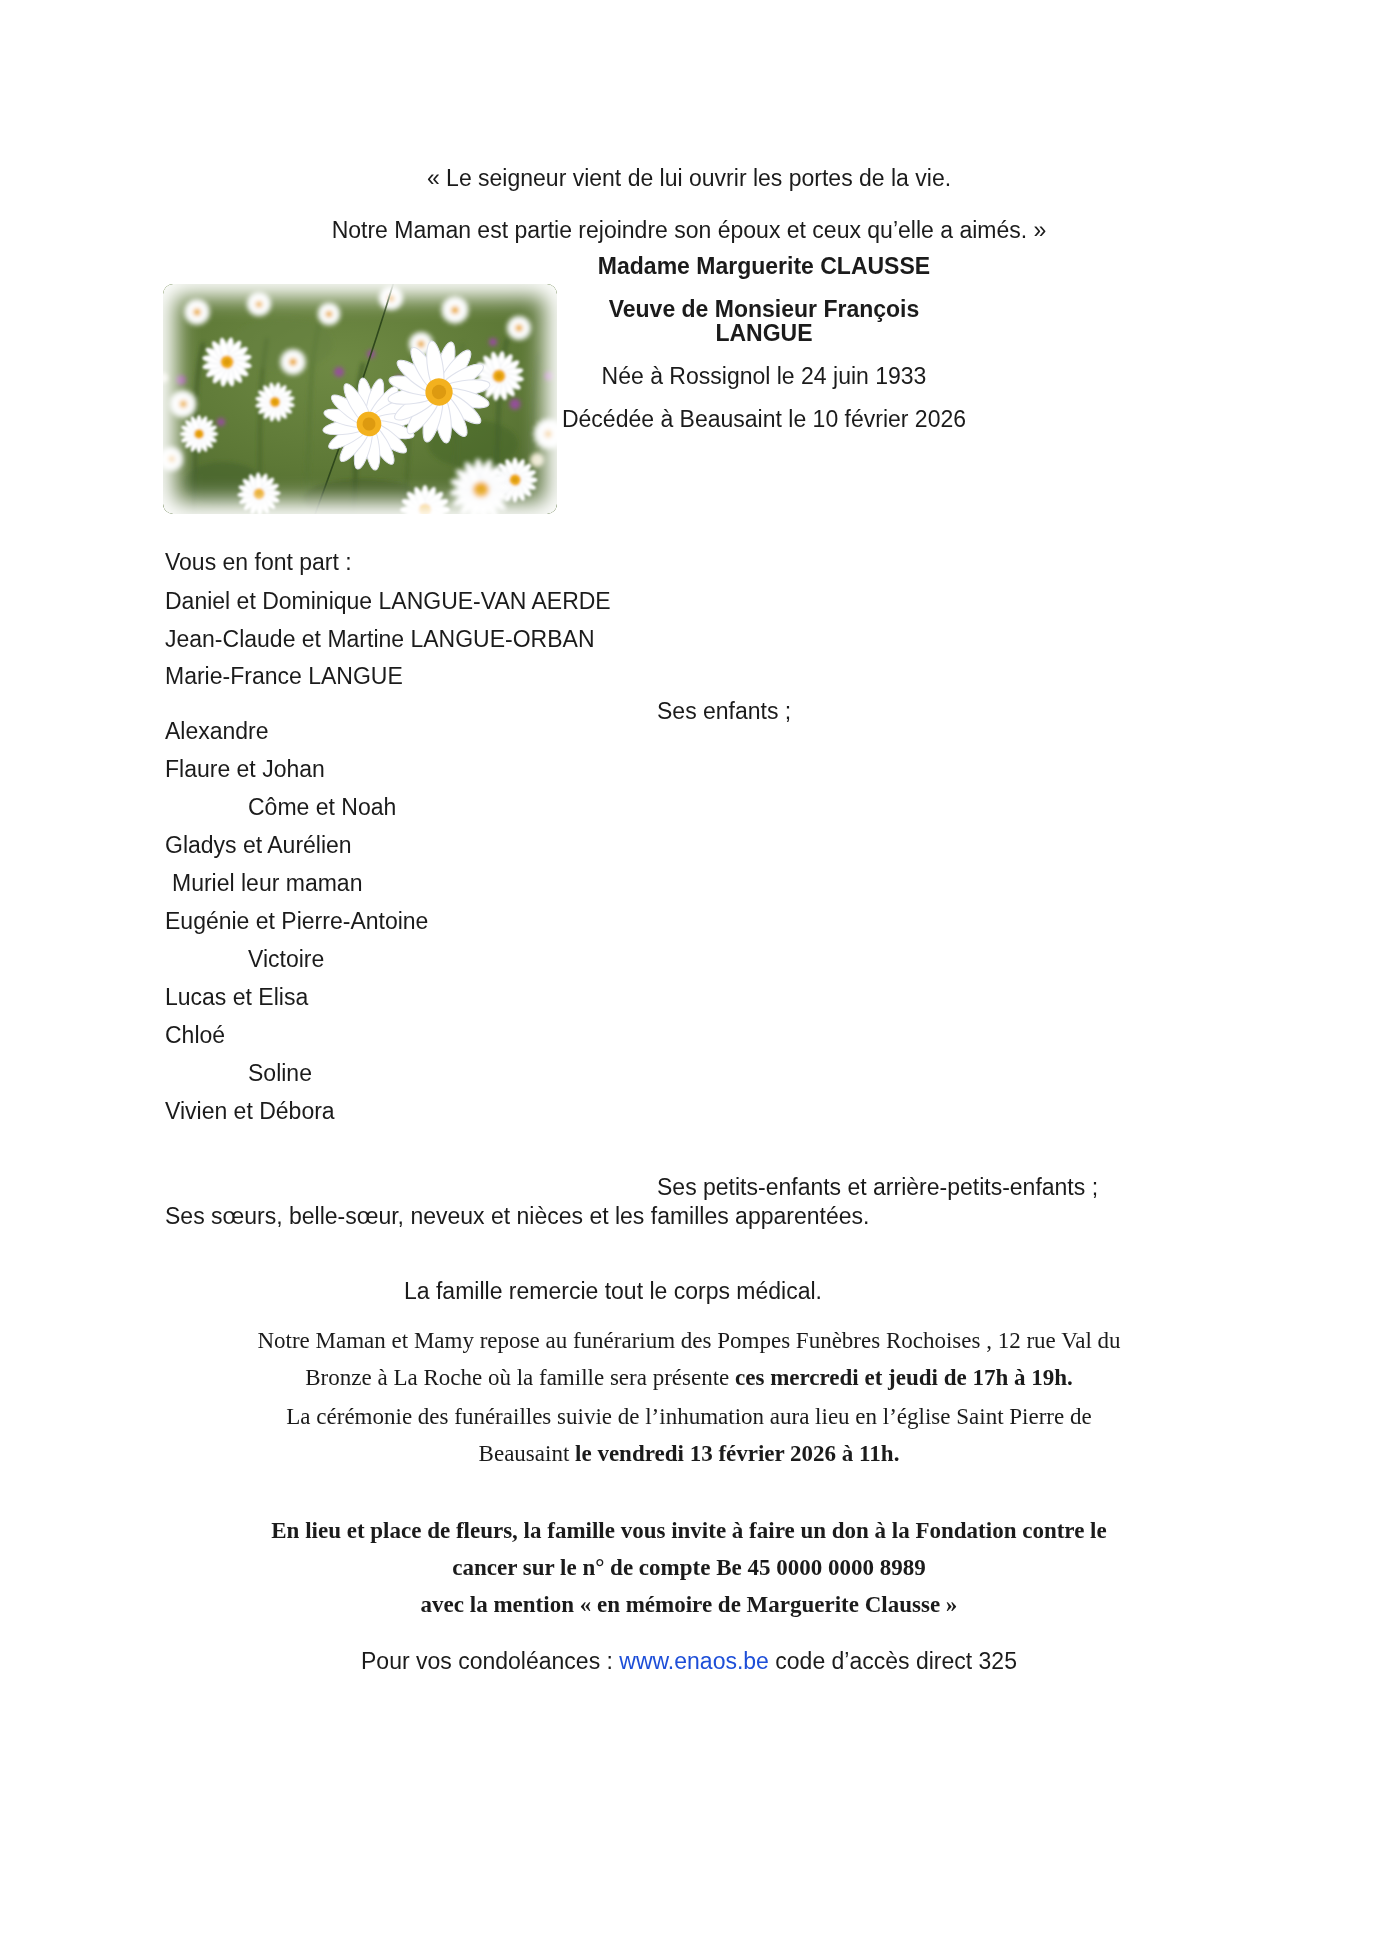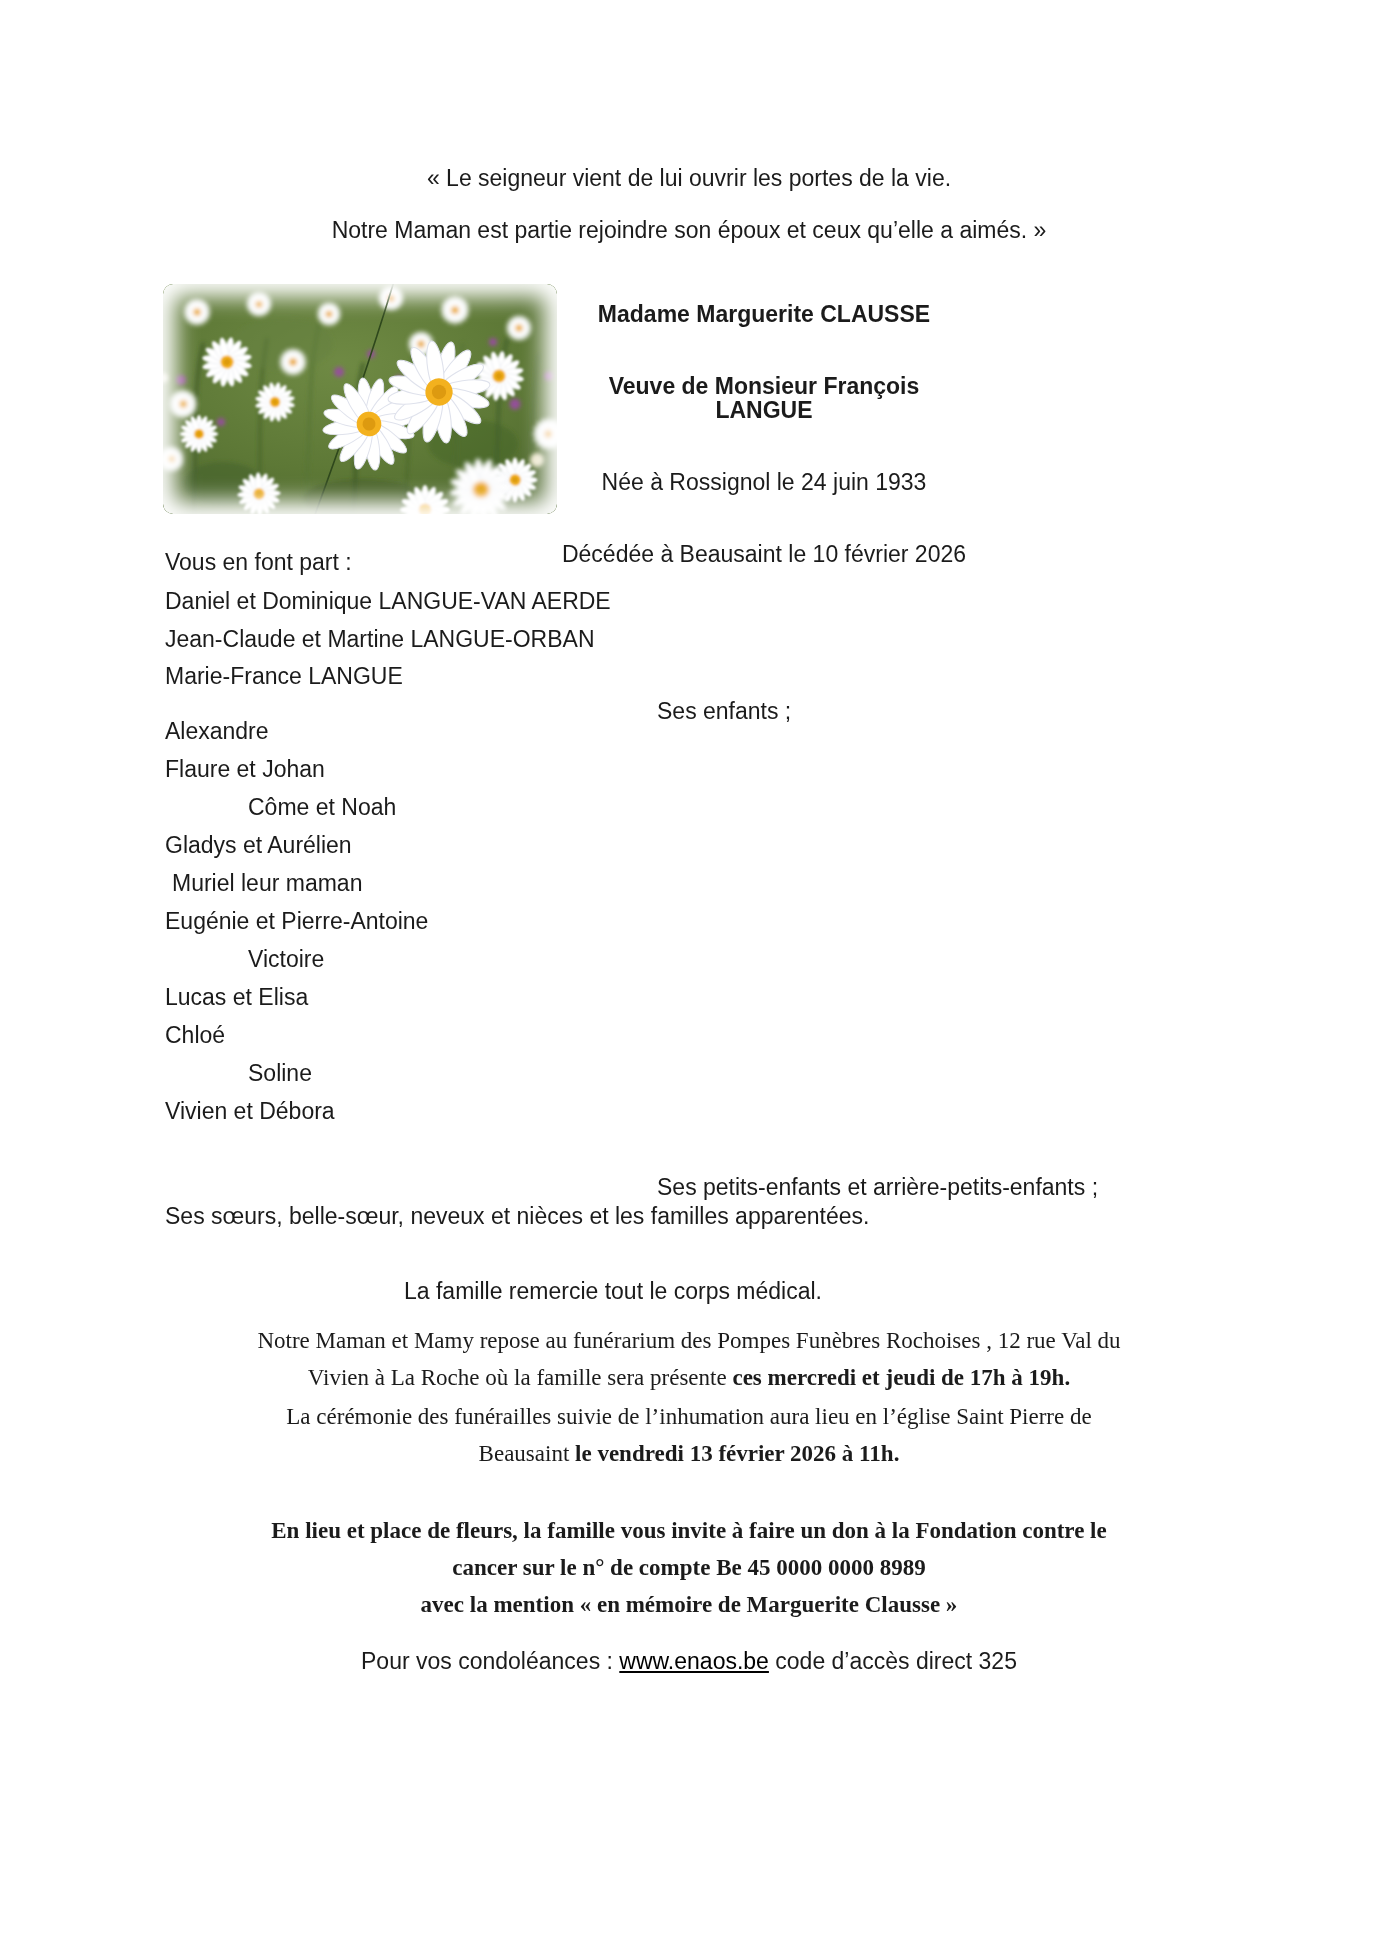--- a/index.html
+++ b/index.html
@@ -29,42 +29,42 @@
     border-radius:10px;overflow:hidden;
   }
   .photo-wrap svg{display:block;}
   .photo-wrap::after{
     content:"";position:absolute;inset:0;border-radius:10px;
     box-shadow:inset 0 0 22px 13px #ffffff;
     pointer-events:none;
   }
 
   .deceased-block{left:557px;top:254px;width:414px;text-align:center;}
-  .deceased-block > div{margin-bottom:19px;line-height:24px;margin-top:48px;}
+  .deceased-block > div{margin-bottom:19px;line-height:24px;}
 
   .intro{left:165px;top:549px;}
 
   .children-block{left:165px;top:583px;line-height:37.5px;}
   .label-right{left:657px;}
   .children-label{top:698px;}
 
   .grandchildren-block{left:165px;top:712px;line-height:38px;}
   .ind1{padding-left:83px;}
   .ind2{padding-left:7px;}
 
   .grandchildren-label{top:1166px;margin-top:8px;}
   .relatives{left:165px;top:1203px;}
 
   .thanks{left:0;width:1226px;top:1278px;text-align:center;}
   .para{left:114px;width:1150px;text-align:center;line-height:37px;font-family:Liberation Serif, serif;}
   .wake{top:1322px;}
   .ceremony{top:1398px;}
   .donation{top:1512px;font-weight:700;text-align:center;}
   .condolences{left:0;width:1378px;top:1648px;text-align:center;}
-  a.enaos{color:#000000;text-decoration:underline;cursor:pointer;}
+  a.enaos{color:#1d4ed8;cursor:pointer;}
 </style>
 </head>
 <body>
 
 <div class="page">
 
   <div class="abs quote-line quote1">«  Le seigneur vient de lui ouvrir les portes de la vie.</div>
   <div class="abs quote-line quote2">Notre Maman est partie rejoindre son époux et ceux qu’elle a aimés. »</div>
 
   <div class="abs photo-wrap">
@@ -207,21 +207,21 @@
   </div>
 
   <div class="abs label-right grandchildren-label">Ses petits-enfants et arrière-petits-enfants ;</div>
 
   <div class="abs relatives">Ses sœurs, belle-sœur, neveux et nièces et les familles apparentées.</div>
 
   <div class="abs thanks">La famille remercie tout le corps médical.</div>
 
   <div class="abs para wake">
     <div>Notre Maman et Mamy repose au funérarium des Pompes Funèbres Rochoises , 12 rue Val du</div>
-    <div><span>Vivien à La Roche où la famille sera présente </span><span class="bold">ces mercredi et jeudi de 17h à 19h.</span></div>
+    <div><span>Bronze à La Roche où la famille sera présente </span><span class="bold">ces mercredi et jeudi de 17h à 19h.</span></div>
   </div>
 
   <div class="abs para ceremony">
     <div>La cérémonie des funérailles suivie de l’inhumation aura lieu en l’église Saint Pierre de</div>
     <div><span>Beausaint </span><span class="bold">le vendredi 13 février 2026 à 11h.</span></div>
   </div>
 
   <div class="abs para donation">
     <div>En lieu et place de fleurs, la famille vous invite à faire un don à la Fondation contre le</div>
     <div>cancer sur le n° de compte Be 45 0000 0000 8989</div>

